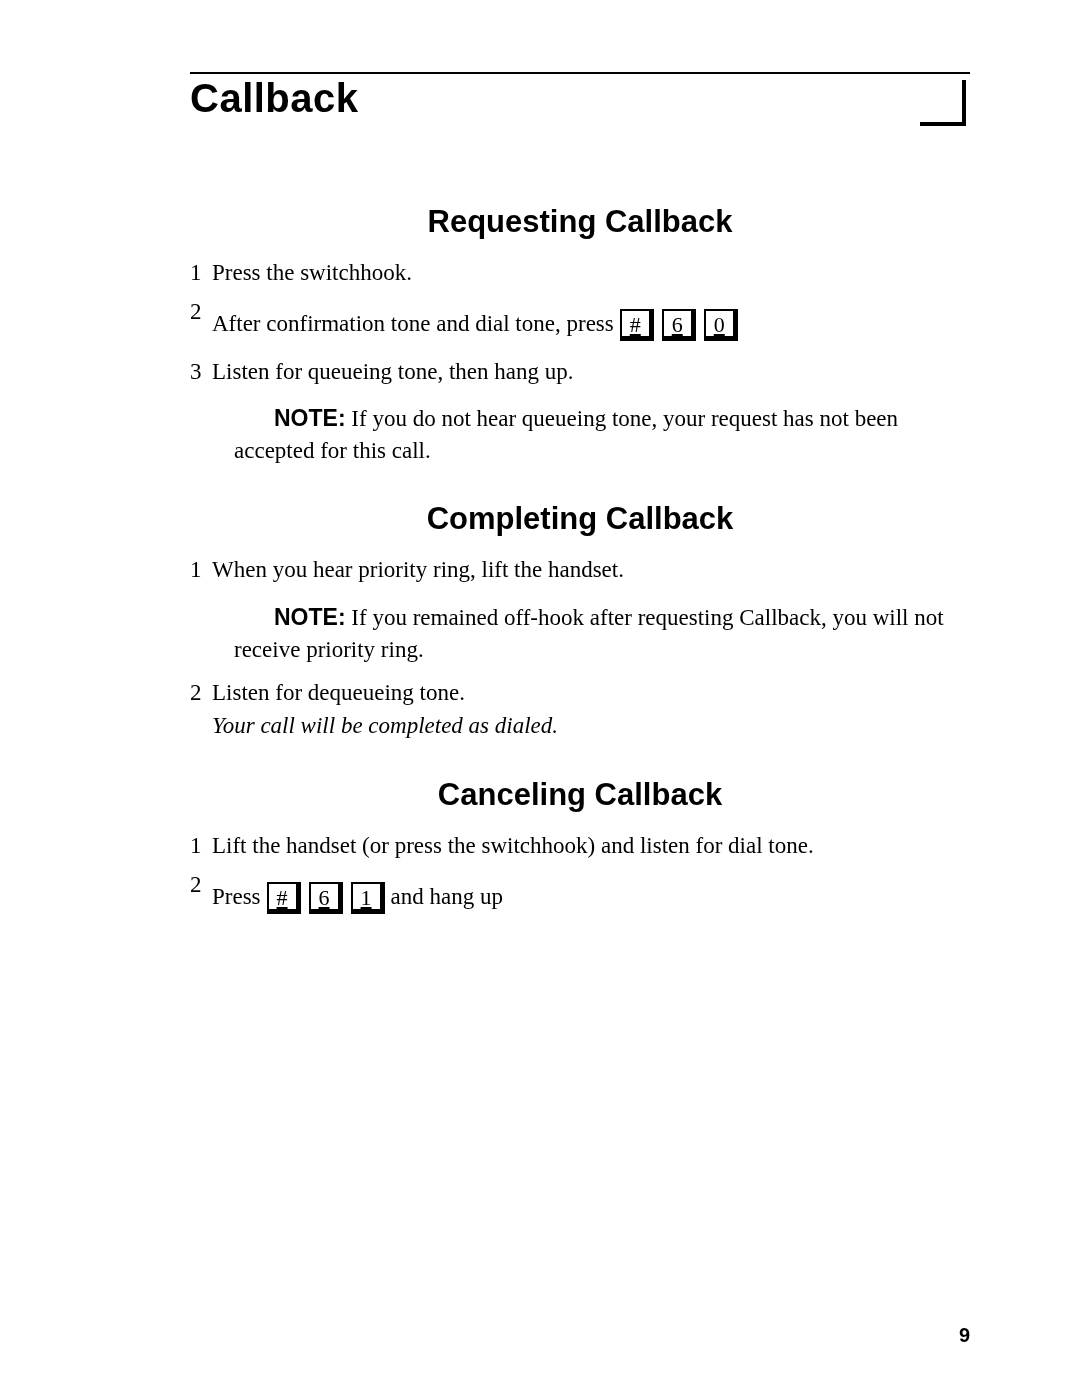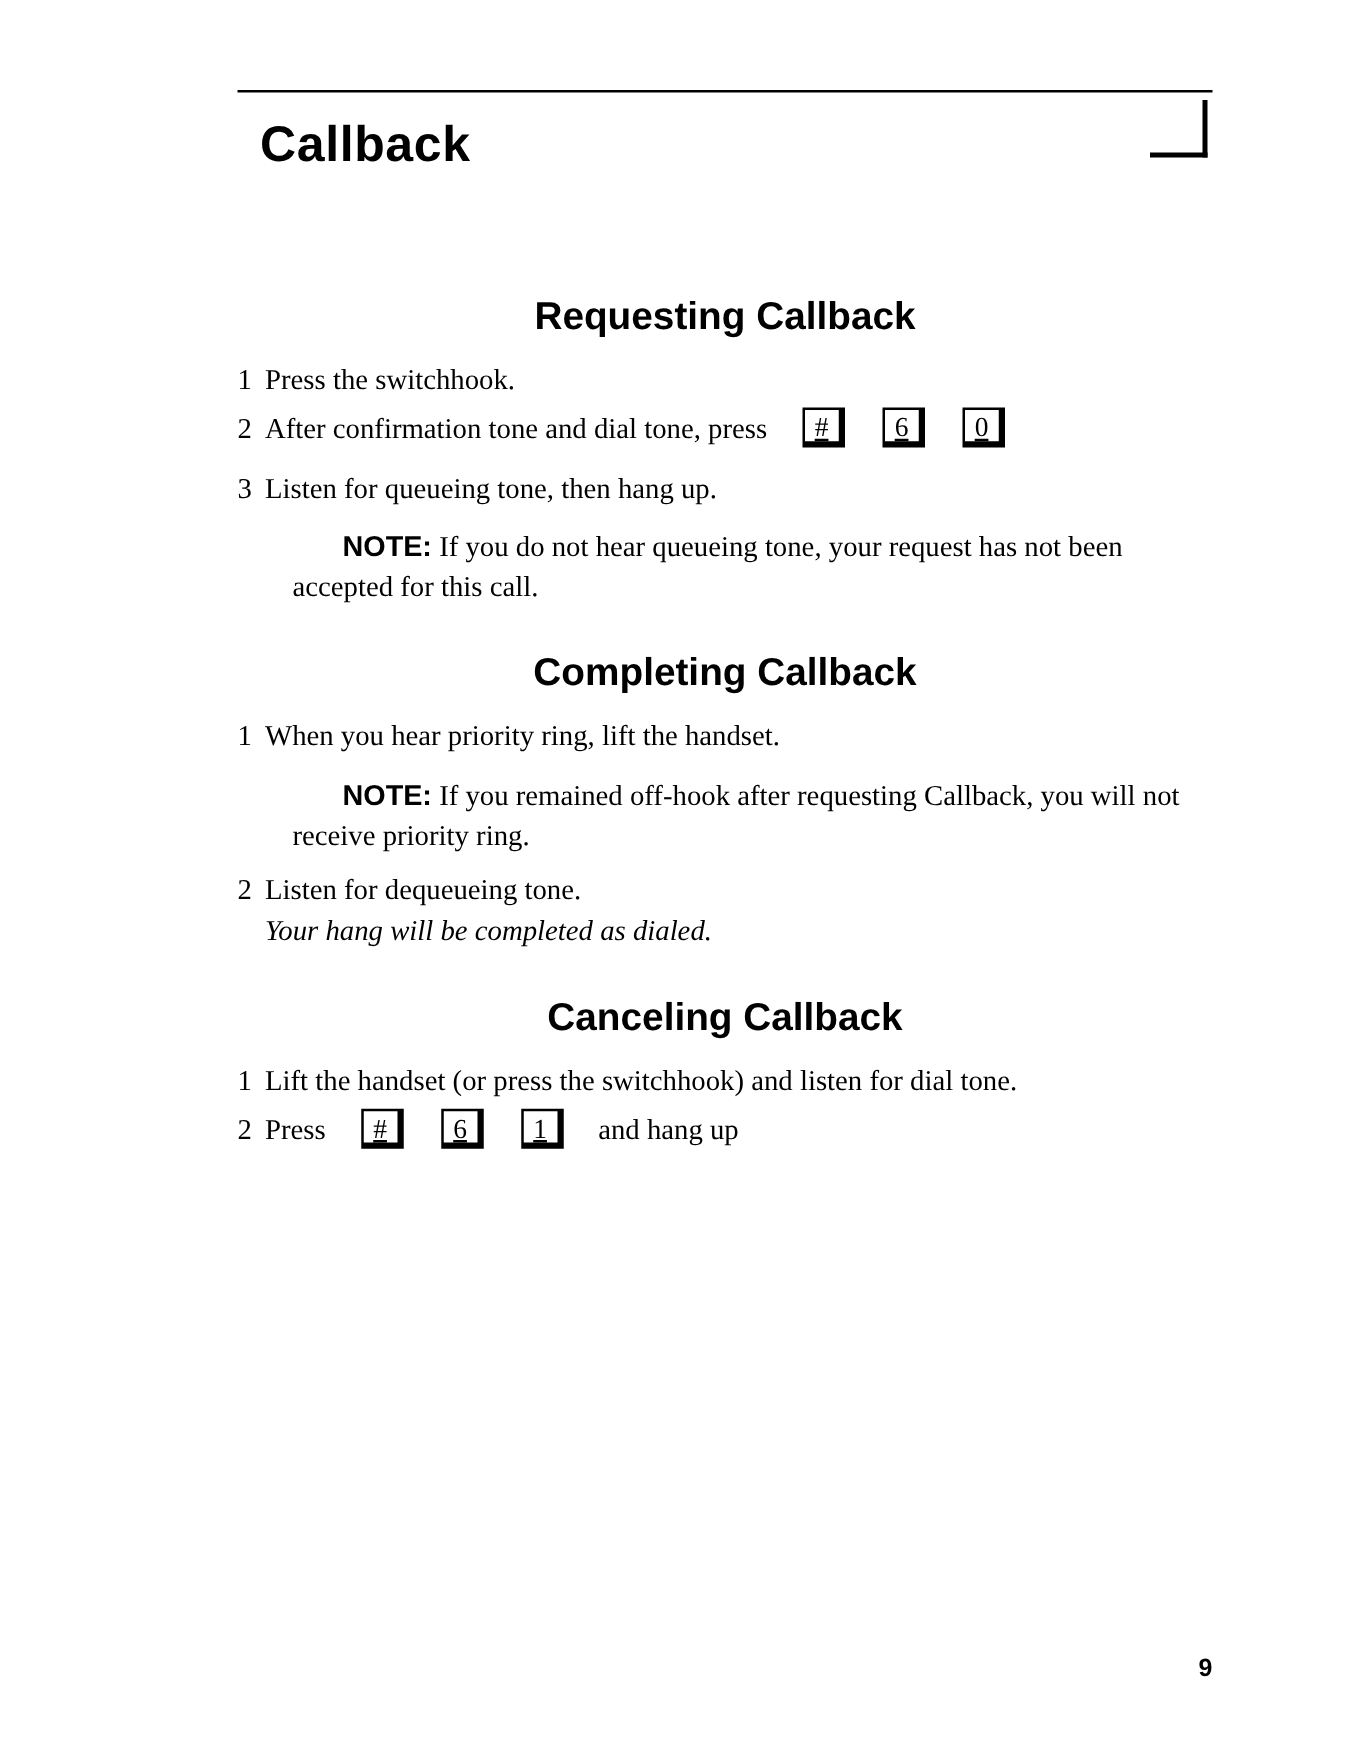--- a/index.html
+++ b/index.html
@@ -19,21 +19,21 @@
     align-items: flex-start;
     justify-content: space-between;
     border-top: 2px solid #000;
     padding-top: 2px;
   }
   .page-title {
     font-family: Arial, Helvetica, sans-serif;
     font-weight: 700;
     font-size: 40px;
     letter-spacing: 0.5px;
-    margin: 18px;
+    margin: 0;
   }
   .corner-mark {
     width: 42px;
     height: 42px;
     border: 4px solid #000;
     border-left: none;
     border-top: none;
     margin-top: 4px;
     margin-right: 4px;
   }
@@ -58,23 +58,24 @@
     margin: 0 0 6px 0;
     display: flex;
   }
   .step .num {
     width: 22px;
     flex: 0 0 22px;
   }
   .step .txt { flex: 1; }
   .inline-row {
     display: flex;
-    align-items: flex-start;
-    gap: 26px;
+    align-items: flex-end;
+    gap: 4px;
     flex-wrap: wrap;
+    margin-top: 12px;
   }
   .note-block {
     margin: 14px 0 10px 44px;
     font-size: 23px;
     line-height: 1.4;
   }
   .note-label {
     font-family: Arial, Helvetica, sans-serif;
     font-weight: 700;
     margin-left: 40px;
@@ -153,21 +154,21 @@
 </div>
 
 <div class="note-block">
   <span class="note-label">NOTE:</span><span> If you remained off-hook after requesting Callback, you will not receive priority ring.</span>
 </div>
 
 <div class="step">
   <span class="num">2</span>
   <span class="txt">
     <span>Listen for dequeueing tone.</span><br>
-    <span class="italic">Your hang will be completed as dialed.</span>
+    <span class="italic">Your call will be completed as dialed.</span>
   </span>
 </div>
 
 <h2 class="section-h">Canceling Callback</h2>
 
 <div class="step">
   <span class="num">1</span>
   <span class="txt">Lift the handset (or press the switchhook) and listen for dial tone.</span>
 </div>
 

